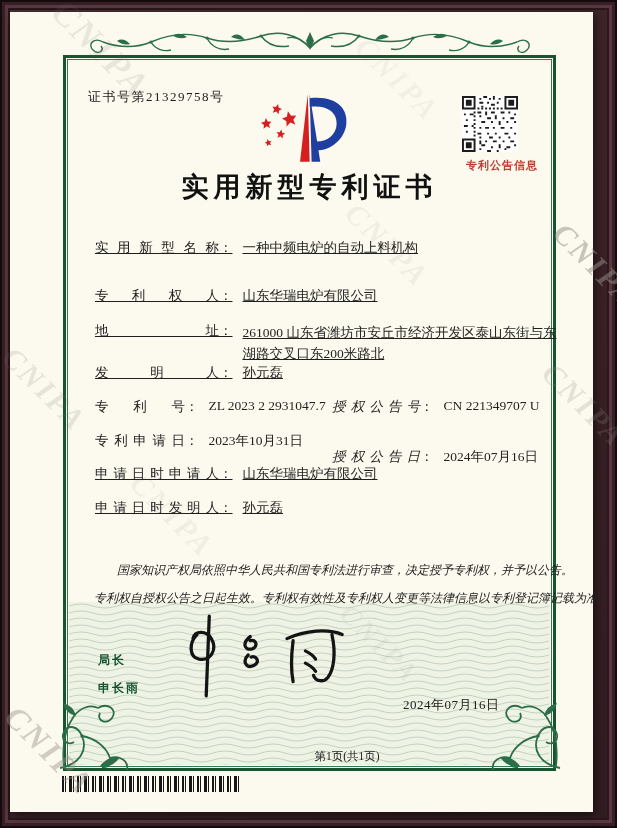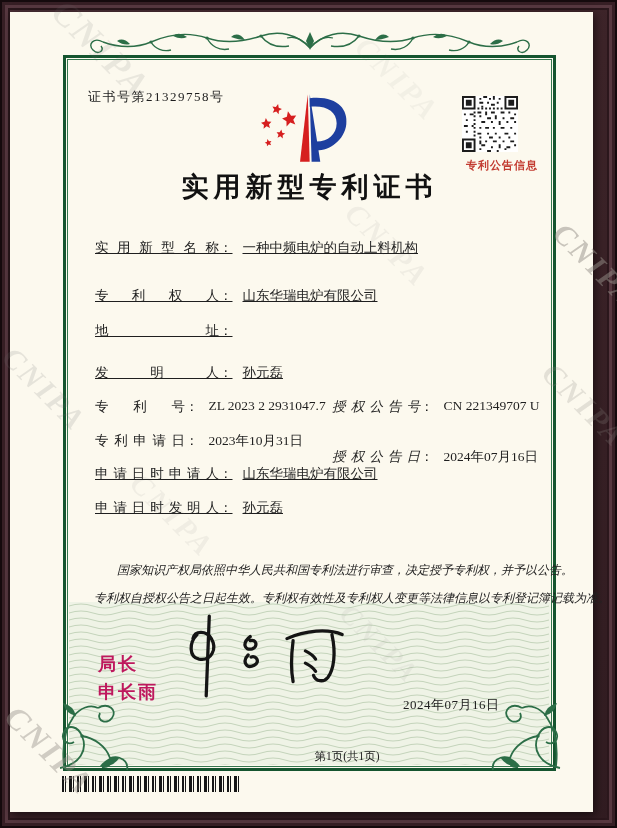--- a/index.html
+++ b/index.html
@@ -32,21 +32,21 @@
   .lbl-s{display:inline-block;width:90px;text-align:justify;text-align-last:justify;}
   .lbl-r{display:inline-block;width:88px;text-align:justify;text-align-last:justify;font-style:italic;}
   .colon{margin:0 10px 0 0;}
   .pair{position:absolute;display:flex;font-size:13.5px;color:#1f1f1f;z-index:4;white-space:nowrap;}
   .val-wrap{white-space:normal;width:326px;line-height:21px;}
   .legal{position:absolute;left:84px;top:544px;width:462px;font-size:12px;line-height:28px;color:#222;
     font-style:italic;z-index:4;}
   .legal .l1{text-indent:23px;white-space:nowrap;}
   .legal .l2{white-space:nowrap;}
   .director{position:absolute;left:88px;font-family:"Liberation Sans","DejaVu Sans",sans-serif;
-    font-weight:600;font-size:18px;color:#be185d;z-index:4;letter-spacing:2px;}
+    font-weight:600;font-size:12px;color:#14532d;z-index:4;letter-spacing:2px;}
   .signature{position:absolute;left:168px;top:598px;z-index:4;}
   .issue-date{position:absolute;left:393px;top:684px;font-size:13px;color:#1d1d1d;z-index:4;letter-spacing:.5px;}
   .page-info{position:absolute;left:53px;top:737px;width:568px;text-align:center;font-size:11.5px;color:#222;z-index:4;}
   .barcode{position:absolute;left:52px;top:764px;width:180px;height:16px;z-index:4;
     background:repeating-linear-gradient(90deg,#161616 0 2px,transparent 2px 3px,#161616 3px 4px,transparent 4px 7px,#161616 7px 10px,transparent 10px 11px,#161616 11px 12px,transparent 12px 15px);}
   
   .wm-layer{position:absolute;inset:0;z-index:6;pointer-events:none;}
   .wm{position:absolute;font-weight:bold;font-style:italic;letter-spacing:3px;transform:rotate(45deg);
     color:#6b6b6b;font-family:"Liberation Serif",serif;}
 </style>
@@ -185,20 +185,21 @@
 
     <div class="row" style="top:275px">
       <span class="lbl">专利权人</span>
       <span class="colon">：</span>
       <span class="val">山东华瑞电炉有限公司</span>
     </div>
 
     <div class="row" style="top:310px">
       <span class="lbl">地址</span>
       <span class="colon">：</span>
+      <span class="val val-wrap">261000 山东省潍坊市安丘市经济开发区泰山东街与东湖路交叉口东200米路北</span>
     </div>
 
     <div class="row" style="top:352px">
       <span class="lbl">发明人</span>
       <span class="colon">：</span>
       <span class="val">孙元磊</span>
     </div>
 
     <div class="pair" style="left:85px;top:386px">
       <span class="lbl-s">专利号</span>

